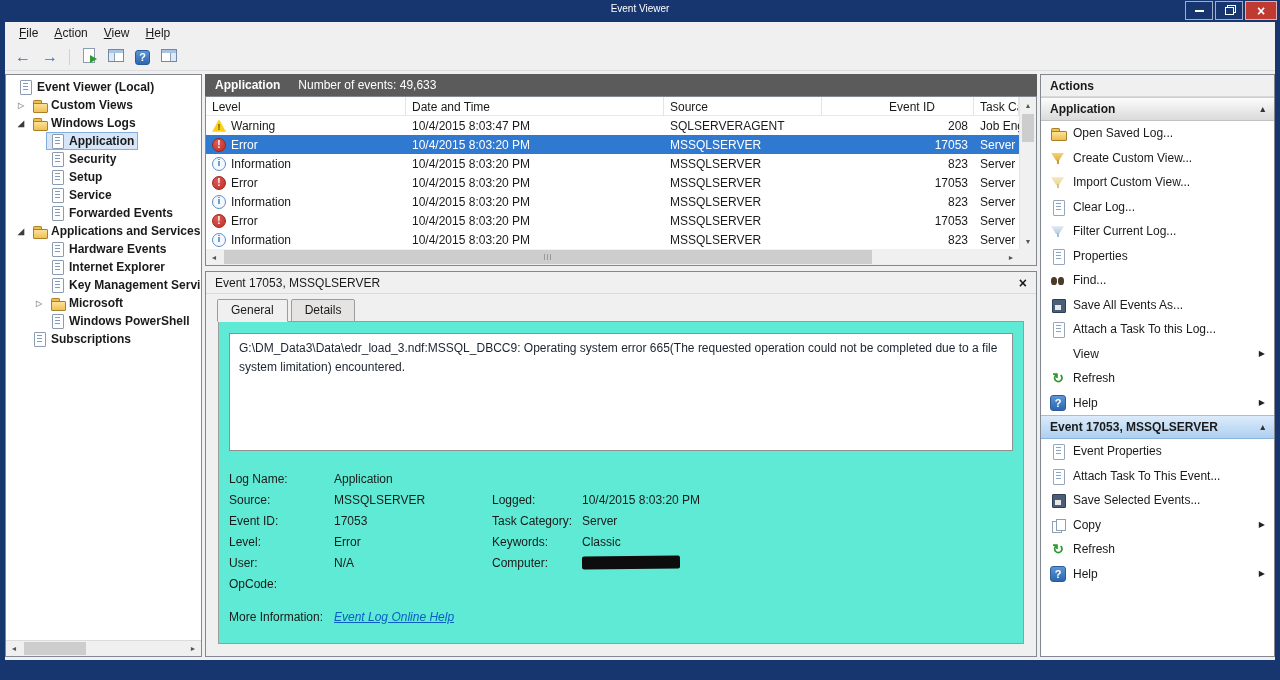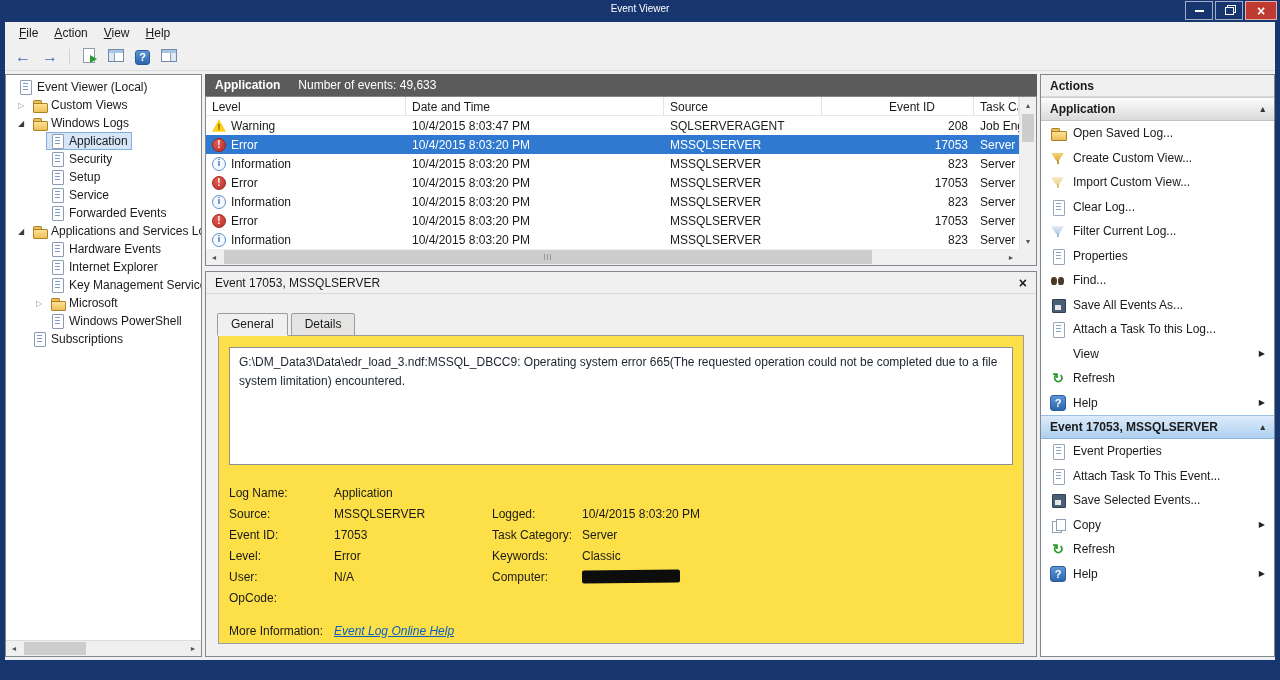--- a/index.html
+++ b/index.html
@@ -36,21 +36,21 @@
   .tbico-win::before { content:""; position:absolute; left:0; right:0; top:0; height:3px; background:#a8c4e4; }
   .tbico-win.left::after { content:""; position:absolute; left:0; top:3px; bottom:0; width:5px; background:#dce9f7; border-right:1px solid #8ba0b8; }
   .tbico-win.right::after { content:""; position:absolute; right:0; top:3px; bottom:0; width:5px; background:#dce9f7; border-left:1px solid #8ba0b8; }
   .tbico-help { display:inline-flex; width:15px; height:15px; align-items:center; justify-content:center; background:linear-gradient(#5c96d6,#2d66ad); border:1px solid #2a5c9c; border-radius:3px; color:#fff; font-weight:bold; font-size:11px; }
 
   .main { flex:1; min-height:0; display:flex; gap:3px; padding:3px 0; }
 
   
   .tree-panel { width:197px; flex:none; background:#fff; border:1px solid #828790; display:flex; flex-direction:column; }
   .tree-body { flex:1; min-height:0; overflow:hidden; padding-top:3px; }
-  .trow { height:18px; display:flex; align-items:center; padding-left:8px; white-space:nowrap; }
+  .trow { height:18px; display:flex; align-items:center; padding-left:8px; white-space:nowrap;font-weight:bold; }
   .trow.lvl2 { padding-left:26px; }
   .arrow { width:14px; flex:none; text-align:center; font-size:8px; color:#9a9a9a; }
   .arrow.exp { color:#3c3c3c; }
   .thl { display:flex; align-items:center; gap:4px; padding:1px 3px; border:1px solid transparent; }
   .trow.selected .thl { background:#d6e6f8; border-color:#84aede; }
   .tico { width:15px; height:14px; position:relative; flex:none; }
   .tico-page::before { content:""; position:absolute; left:2px; top:0; width:10px; height:13px; background:#fefefe; border:1px solid #8c9bb0; border-radius:1px; }
   .tico-page::after { content:""; position:absolute; left:5px; top:3px; width:5px; height:7px; background:repeating-linear-gradient(180deg,#7f9dc4 0 1px, transparent 1px 3px); }
   .tico-folder::before { content:""; position:absolute; left:1px; top:2px; width:7px; height:4px; background:#edc056; border:1px solid #ab8027; border-bottom:none; border-radius:2px 2px 0 0; }
   .tico-folder::after { content:""; position:absolute; left:1px; top:5px; width:13px; height:8px; background:linear-gradient(#ffe193,#eec05a); border:1px solid #ab8027; border-radius:1px; }
@@ -87,23 +87,23 @@
   .sb-vtrack { flex:1; position:relative; }
   .sb-thumb-v { position:absolute; top:1px; left:2px; right:2px; height:28px; background:#cdcdcd; }
   .ev-corner { background:#f0f0f0; }
 
   
   .preview { margin-top:5px; flex:1; min-height:0; border:1px solid #828790; background:#f0f0f0; display:flex; flex-direction:column; }
   .pv-header { height:22px; flex:none; display:flex; align-items:center; padding:0 9px; border-bottom:1px solid #dadada; }
   .pv-title { flex:1; }
   .pv-close { font-size:14px; font-weight:bold; }
   .pv-tabs { flex:none; display:flex; padding:5px 0 0 11px; position:relative; z-index:1; }
-  .pv-tab { padding:3px 13px 4px 13px; border:1px solid #9c9c9c; background:#e6e4e3; margin-right:3px; margin-bottom:-1px; border-radius:2px 2px 0 0;margin-top:14px; }
+  .pv-tab { padding:3px 13px 4px 13px; border:1px solid #9c9c9c; background:#e6e4e3; margin-right:3px; margin-bottom:-1px; border-radius:2px 2px 0 0; }
   .pv-tab.active { background:#f0f0f0; border-bottom-color:#f0f0f0; }
-  .pv-box { flex:1; min-height:0; margin:0 12px 12px 12px; border:1px solid #9c9c9c; background:#fde047; padding:11px 10px 8px 10px; display:flex; flex-direction:column; overflow:hidden; }
+  .pv-box { flex:1; min-height:0; margin:0 12px 12px 12px; border:1px solid #9c9c9c; background:#5eead4; padding:11px 10px 8px 10px; display:flex; flex-direction:column; overflow:hidden; }
   .pv-msg { flex:none; height:118px; background:#fff; border:1px solid #909090; padding:5px 9px; color:#1c2430; line-height:1.55; overflow:hidden; }
   .pv-fields { margin-top:17px; display:grid; grid-template-columns:105px 158px 90px 1fr; }
   .pf { height:21px; display:flex; align-items:center; white-space:nowrap; overflow:hidden;text-align:center; }
   .pf.span3 { grid-column:2 / 5; }
   .pf.gap { height:33px; padding-top:12px; }
   .pv-link { color:#0a5fc4; text-decoration:underline;font-style:italic; }
   .redacted { width:98px; height:13px; background:#0d0d0d; border-radius:2px; transform:rotate(-0.5deg); }
 
   
   .actions-panel { width:235px; flex:none; background:#fff; border:1px solid #828790; display:flex; flex-direction:column; overflow:hidden; }

